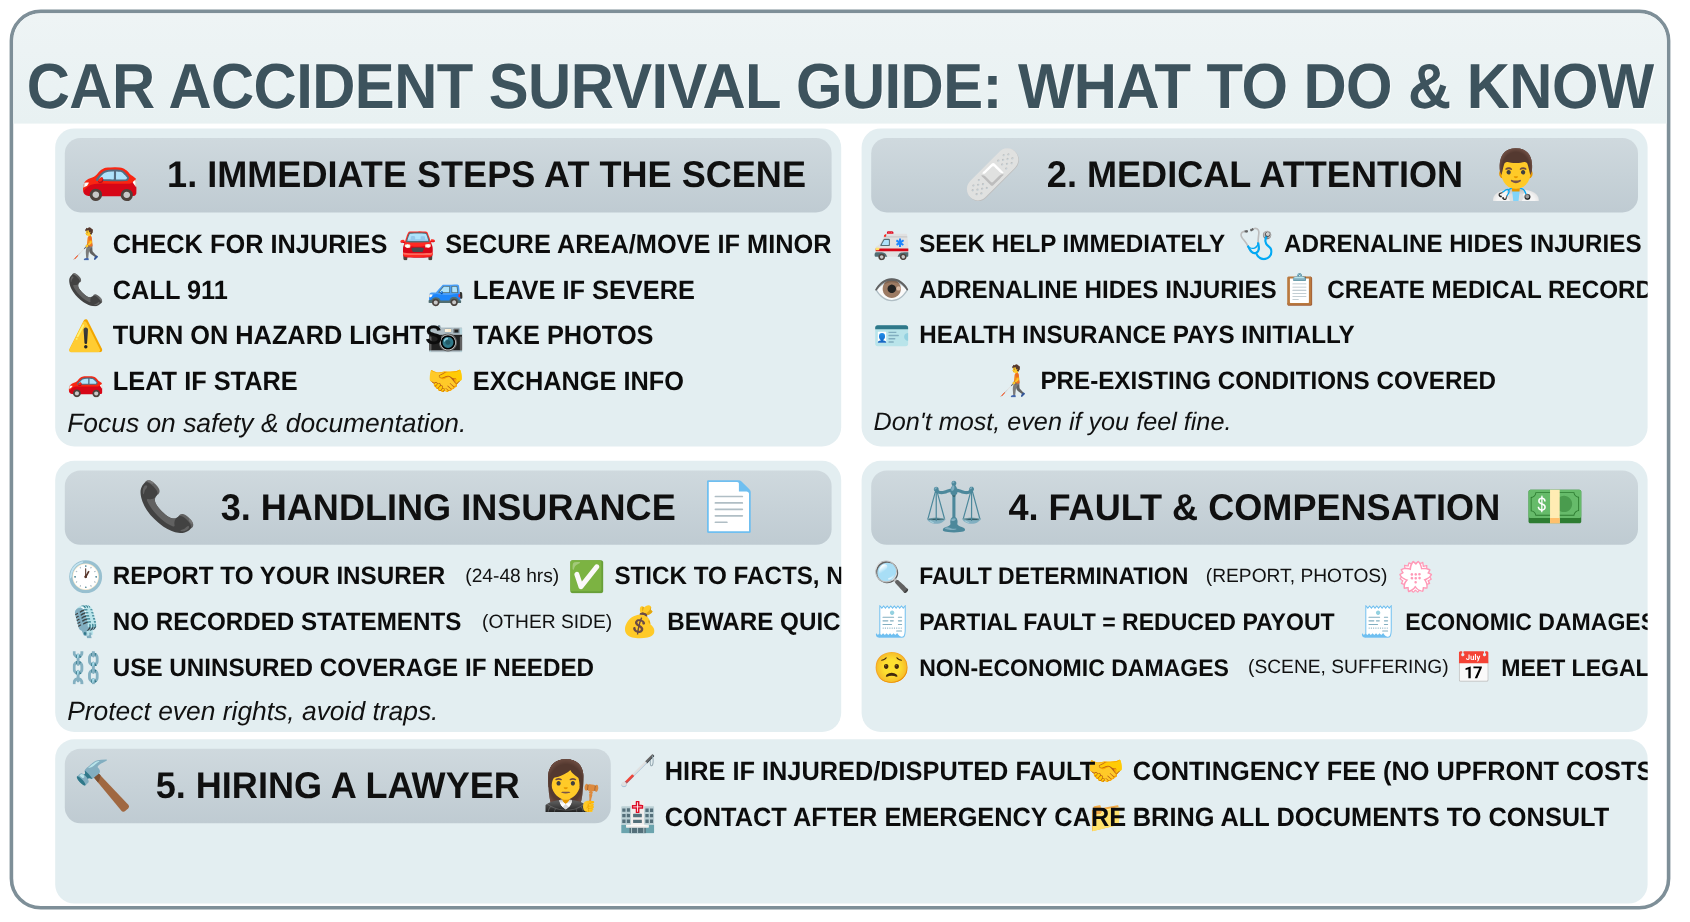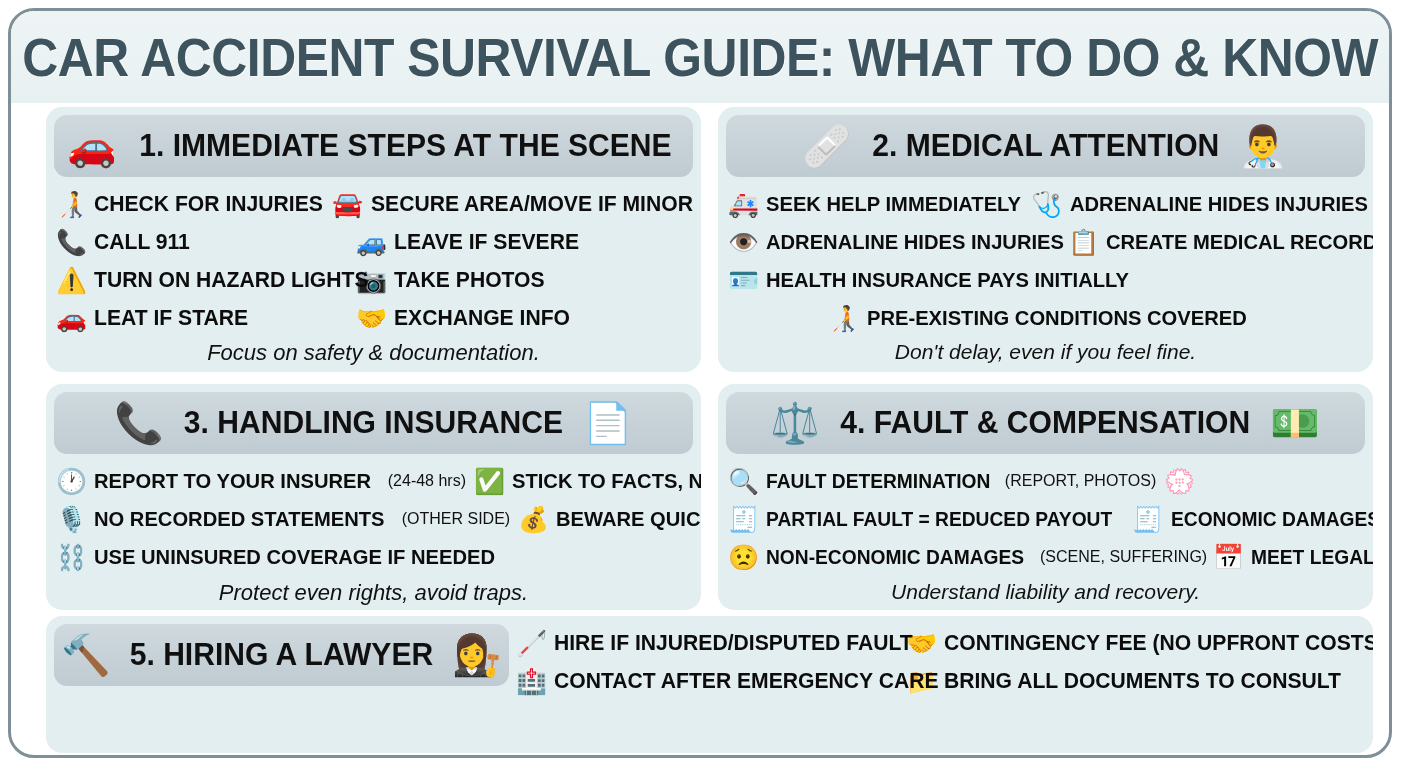--- a/index.html
+++ b/index.html
@@ -15,21 +15,21 @@
     box-sizing:border-box;
     border:3px solid #7e8f98;
     border-radius:26px;
     background:#ffffff;
     overflow:hidden;
   }
   
   .title-band{
     position:absolute;left:0;top:0;width:100%;height:92px;
     background:linear-gradient(180deg,#eef4f5 0%,#e8f1f2 100%);
-    display:flex;align-items:center;justify-content:center;
+    display:flex;align-items:flex-end;justify-content:center;
   }
   .title{
     font-family:"Liberation Sans Narrow","Liberation Sans",sans-serif;
     font-weight:bold;
     font-size:53px;
     letter-spacing:-0.5px;
     color:#3d535d;
     text-shadow:1px 1px 0 rgba(255,255,255,.65);
     transform:scaleX(.94);
     white-space:nowrap;
@@ -84,21 +84,21 @@
     font-weight:bold;color:#0c0c0c;white-space:nowrap;
     transform:scaleX(.96);transform-origin:left center;
   }
   .sub{
     font-family:"Liberation Sans Narrow","Liberation Sans",sans-serif;
     font-weight:normal;color:#111;margin-left:5px;white-space:nowrap;
   }
   .note{
     font-family:"Liberation Sans Narrow","Liberation Sans",sans-serif;
     font-style:italic;font-weight:normal;color:#111;
-    text-align:center;white-space:nowrap;
+    text-align:left;white-space:nowrap;
   }
 
   
   #card1 .txt{font-size:22px}
   #card1 .row{height:38px}
   #card1 .c1{width:300px}
   #card1 .note{font-size:22px;margin-top:3px}
 
   #card2 .txt{font-size:21px}
   #card2 .row{height:38px}
@@ -216,21 +216,21 @@
               <span class="ico">🪪</span>
               <span class="txt">HEALTH INSURANCE PAYS INITIALLY</span>
             </span>
           </div>
           <div class="row center">
             <span class="cell">
               <span class="ico">🧑‍🦯</span>
               <span class="txt">PRE-EXISTING CONDITIONS COVERED</span>
             </span>
           </div>
-          <div class="note">Don't delay, even if you feel fine.</div>
+          <div class="note">Don't most, even if you feel fine.</div>
         </div>
       </div>
     </div>
 
     <div class="card" id="card3">
       <div class="hdr">
         <span class="hdr-ico left">📞</span>
         <span class="hdr-title">3. HANDLING INSURANCE</span>
         <span class="hdr-ico right">📄</span>
       </div>
@@ -302,21 +302,20 @@
             <span class="cell">
               <span class="ico">😟</span>
               <span class="txt">NON-ECONOMIC DAMAGES</span>
               <span class="sub">(SCENE, SUFFERING)</span>
             </span>
             <span class="cell" style="margin-left:6px">
               <span class="ico">📅</span>
               <span class="txt">MEET LEGAL DEADLINES</span>
             </span>
           </div>
-          <div class="note">Understand liability and recovery.</div>
         </div>
       </div>
     </div>
 
     <div class="card" id="card5">
       <div class="hdr">
         <span class="hdr-ico left">🔨</span>
         <span class="hdr-title">5. HIRING A LAWYER</span>
         <span class="hdr-ico right">👩‍⚖️</span>
       </div>

